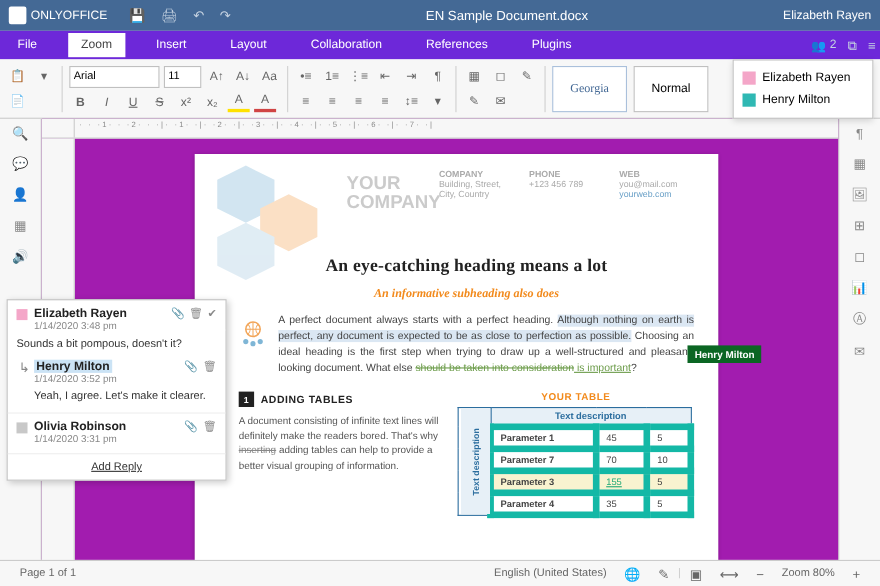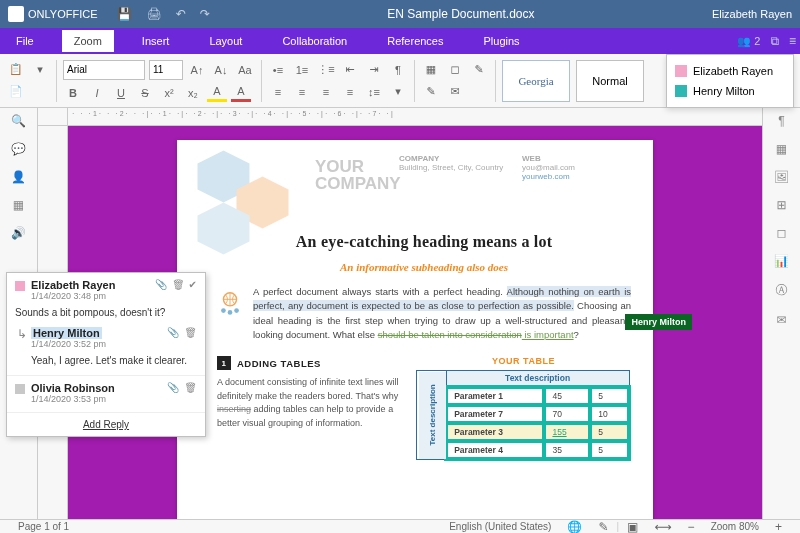--- a/index.html
+++ b/index.html
@@ -52,25 +52,25 @@
 .sections { display: flex; gap: 16px; margin-top: 14px; }
 .sec-left { width: 46%; }
 .sec-right { width: 54%; }
 .sec-title { display: flex; gap: 6px; align-items: center; font-weight: 700; font-size: 9.5px; letter-spacing: .5px; color: #222; }
 .badge { background: #222; color: #fff; width: 14px; height: 14px; display: inline-flex; align-items: center; justify-content: center; font-size: 8px; }
 .sec-body { font-size: 9px; color: #555; margin-top: 6px; line-height: 1.5; }
 .strike { text-decoration: line-through; color: #888; }
 .yt-title { text-align: center; color: #f28a1c; font-size: 9px; font-weight: 700; letter-spacing: .5px; }
 .tbl { border: 1px solid #2b6d9e; margin-top: 4px; font-size: 8.5px; width: 100%; border-collapse: collapse; }
 .tbl th { background: #e7f0f7; border: 1px solid #2b6d9e; padding: 2px 4px; font-weight: 700; color: #2b6d9e; }
-.tbl td { border: 4px solid #14b8a6; padding: 2px 6px; color: #444; }
+.tbl td { border: 6px solid #14b8a6; padding: 2px 6px; color: #444; }
 .tbl tr.sel td { background: #f9f3d0; }
 .tbl .rowh { font-weight: 700; }
 .desc-side { writing-mode: vertical-rl; transform: rotate(180deg); font-size: 8px; color: #2b6d9e; font-weight: 700; text-align: center; }
-.statusbar { height: 14px; background: #f7f7f7; border-top: 1px solid #cbcbcb; display: flex; align-items: center; padding: 0 10px; font-size: 10px; color: #666; position: absolute; bottom: 0; left: 0; right: 0; }
+.statusbar { height: 24px; background: #f7f7f7; border-top: 1px solid #cbcbcb; display: flex; align-items: center; padding: 0 10px; font-size: 10px; color: #666; position: absolute; bottom: 0; left: 0; right: 0; }
 .sb-sp { flex: 1; }
 .sb-item { margin: 0 8px; display: flex; align-items: center; gap: 3px; }
 .comments-panel { position: absolute; left: 6px; top: 272px; width: 200px; background: #fff; border: 1px solid #c0c0c0; box-shadow: 2px 2px 6px rgba(0,0,0,.2); font-size: 10px; z-index: 10; }
 .comments-panel::after { content: ""; position: absolute; right: -7px; top: 20px; border: 7px solid transparent; border-left-color: #fff; }
 .cmt { border-bottom: 1px solid #eee; padding: 6px 8px 8px; }
 .cmt-head { display: flex; align-items: flex-start; gap: 6px; }
 .cmt-sq { width: 10px; height: 10px; margin-top: 2px; }
 .cmt-name { font-weight: 700; font-size: 11px; color: #222; }
 .cmt-time { color: #888; font-size: 9px; }
 .cmt-icons { margin-left: auto; display: flex; gap: 4px; color: #888; }
@@ -221,20 +221,21 @@
       <div style="flex:1;overflow:auto">
         <div class="page">
           <svg class="hex-bg" viewBox="0 0 100 100">
               <polygon points="25,5 45,15 45,35 25,45 5,35 5,15" fill="#7fb6d6"></polygon>
               <polygon points="55,25 75,35 75,55 55,65 35,55 35,35" fill="#f2a65a"></polygon>
               <polygon points="25,45 45,55 45,75 25,85 5,75 5,55" fill="#a7cbe0"></polygon>
             </svg>
           <div class="ycomp"><span>YOUR</span><br><span>COMPANY</span></div>
           <div class="company-head">
             <div class="ch-col" style="margin-left:90px"><b>COMPANY</b><span>Building, Street, City, Country</span></div>
+            <div class="ch-col"><b>PHONE</b><span>+123 456 789</span></div>
             <div class="ch-col"><b>WEB</b><span>you@mail.com</span><br><span style="color:#6aa0c7">yourweb.com</span></div>
           </div>
           <div class="heading">An eye-catching heading means a lot</div>
           <div class="subheading">An informative subheading also does</div>
           <div class="body-text">
             <svg class="para-icon" viewBox="0 0 32 32">
                 <circle cx="16" cy="11" r="7" fill="none" stroke="#f2a65a" stroke-width="1.5"></circle>
                 <path d="M9 11h14M16 4v14M11 6c3 3 3 7 0 10M21 6c-3 3-3 7 0 10" stroke="#f2a65a" fill="none"></path>
                 <circle cx="9" cy="23" r="2.5" fill="#7fb6d6"></circle>
                 <circle cx="16" cy="25" r="2.5" fill="#7fb6d6"></circle>
@@ -325,21 +326,21 @@
           <span>🗑</span>
         </div>
     </div>
     <div class="cmt-text" style="padding-left:16px">Yeah, I agree. Let's make it clearer.</div>
   </div>
   <div class="cmt">
     <div class="cmt-head">
       <span class="cmt-sq" style="background:#c8c8c8"></span>
       <div>
         <div class="cmt-name">Olivia Robinson</div>
-        <div class="cmt-time">1/14/2020 3:53 pm</div>
+        <div class="cmt-time">1/14/2020 3:31 pm</div>
       </div>
       <div class="cmt-icons">
           <span>📎</span>
           <span>🗑</span>
         </div>
     </div>
   </div>
   <div class="add-reply">Add Reply</div>
 </div>
 

